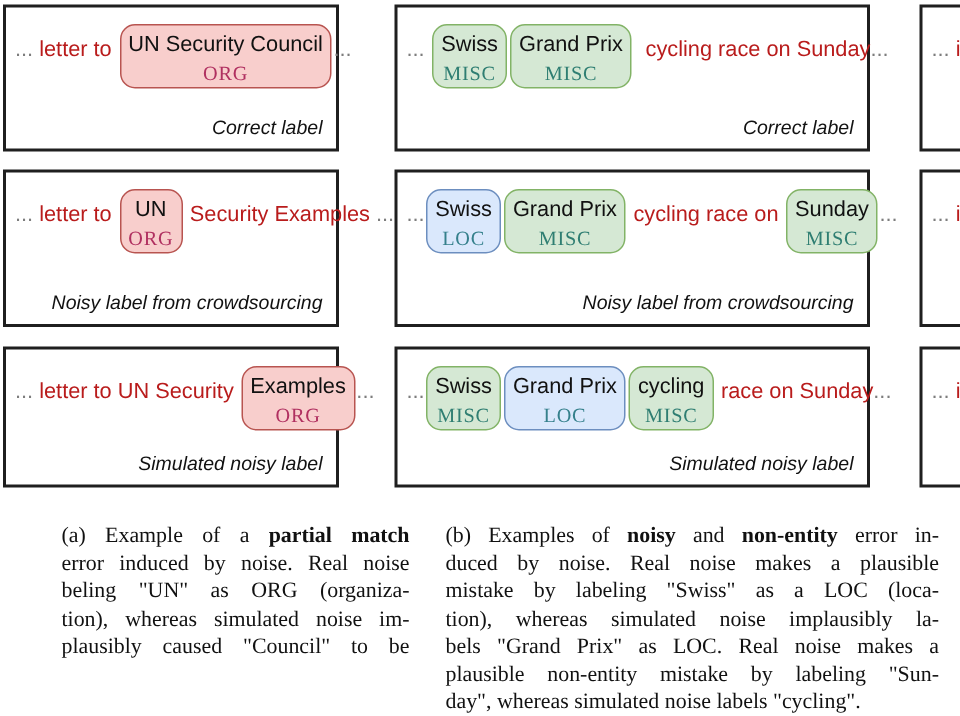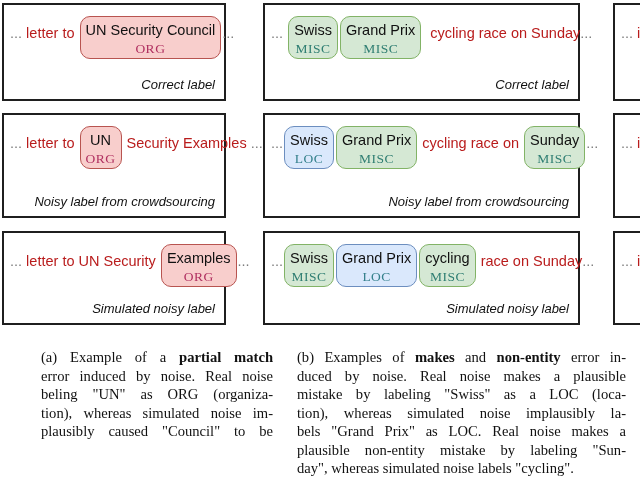--- a/index.html
+++ b/index.html
@@ -161,21 +161,21 @@
       </div>
     </div>
   <div class="figcap" id="figcap-a">
       <div class="ln"><span>(a) Example of a </span><b>partial match</b></div>
       <div class="ln"><span>error induced by noise. Real noise</span></div>
       <div class="ln"><span>beling "UN" as ORG (organiza-</span></div>
       <div class="ln"><span>tion), whereas simulated noise im-</span></div>
       <div class="ln"><span>plausibly caused "Council" to be</span></div>
     </div>
   <div class="figcap" id="figcap-b">
-      <div class="ln"><span>(b) Examples of </span><b>makes</b><span> and </span><b>non-entity</b><span> error in-</span></div>
+      <div class="ln"><span>(b) Examples of </span><b>noisy</b><span> and </span><b>non-entity</b><span> error in-</span></div>
       <div class="ln"><span>duced by noise. Real noise makes a plausible</span></div>
       <div class="ln"><span>mistake by labeling "Swiss" as a LOC (loca-</span></div>
       <div class="ln"><span>tion), whereas simulated noise implausibly la-</span></div>
       <div class="ln"><span>bels "Grand Prix" as LOC. Real noise makes a</span></div>
       <div class="ln"><span>plausible non-entity mistake by labeling "Sun-</span></div>
       <div class="ln last"><span>day", whereas simulated noise labels "cycling".</span></div>
     </div>
   <div class="figcap" id="figcap-c">
       <div class="ln"><span>(c) E</span></div>
       <div class="ln"><span>duc</span></div>

